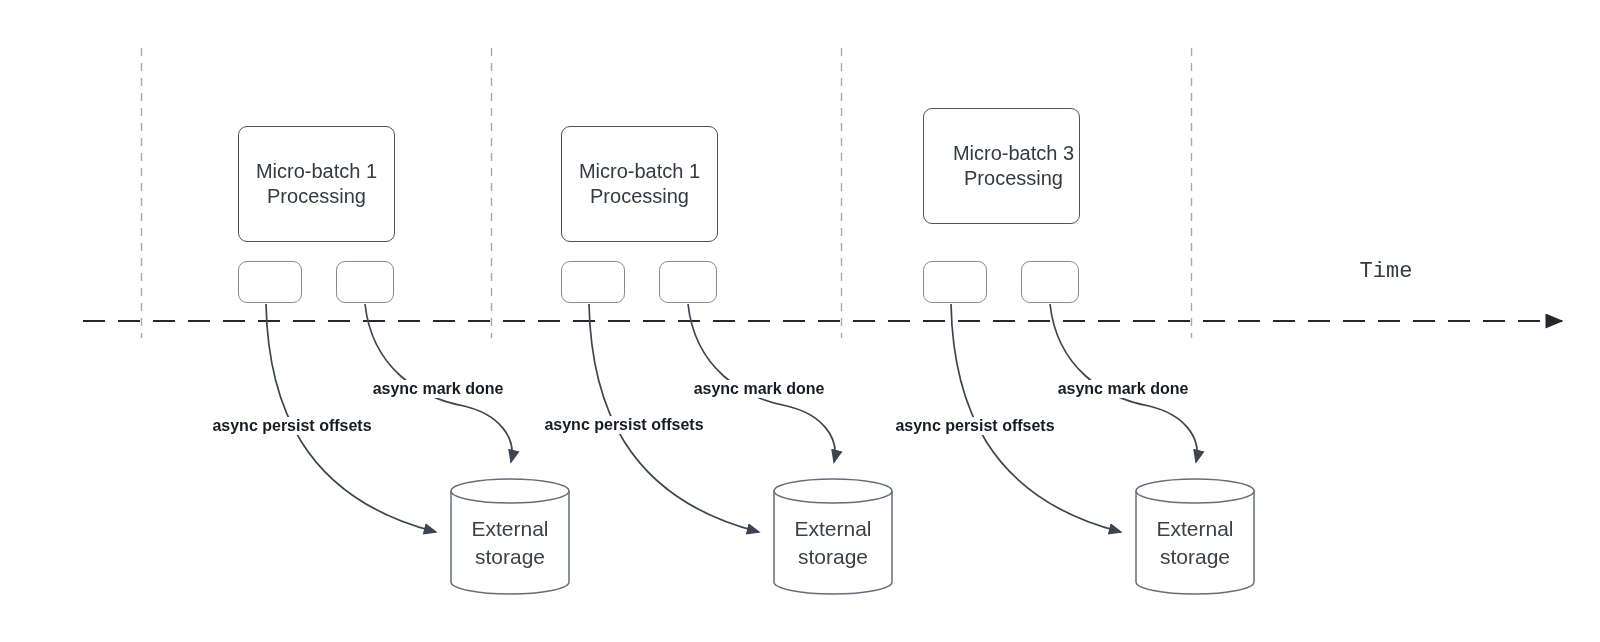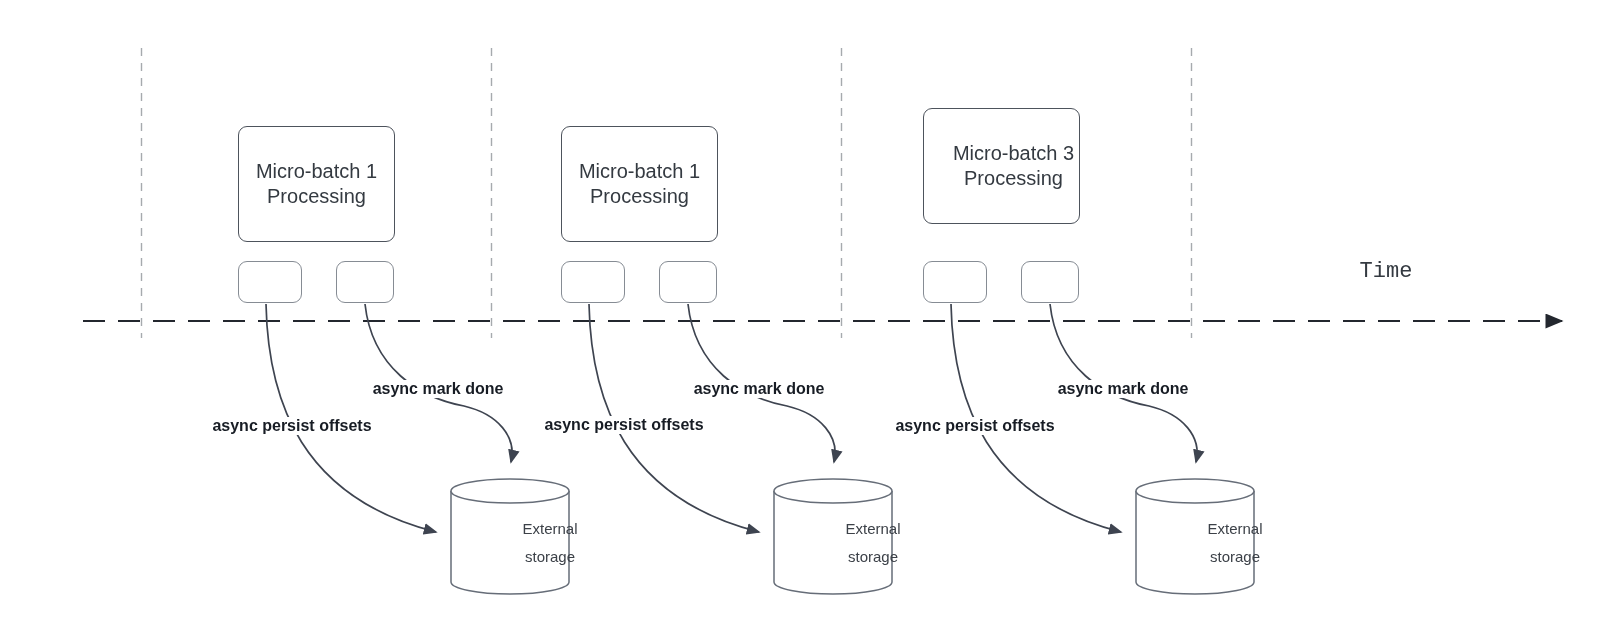--- a/index.html
+++ b/index.html
@@ -30,21 +30,21 @@
     border:1.5px solid var(--smallboxborder);border-radius:9px;
     background:#fff;box-sizing:border-box;
   }
   .blabel{
     position:absolute;transform:translate(-50%,-50%);
     font-size:16px;font-weight:bold;color:var(--labeltext);
     background:#ffffff;padding:0 3px;white-space:nowrap;
   }
   .storage-label{
     position:absolute;width:120px;
-    text-align:center;font-size:15px;line-height:28px;color:var(--storagetext);margin-left:40px;
+    text-align:center;font-size:21px;line-height:28px;color:var(--storagetext);
   }
   .time-label{
     position:absolute;transform:translate(-50%,-50%);
     font-size:22px;color:var(--timetext);white-space:nowrap;font-family:Liberation Mono, monospace;
   }
 </style>
 </head>
 <body>
 
 <div class="canvas">

